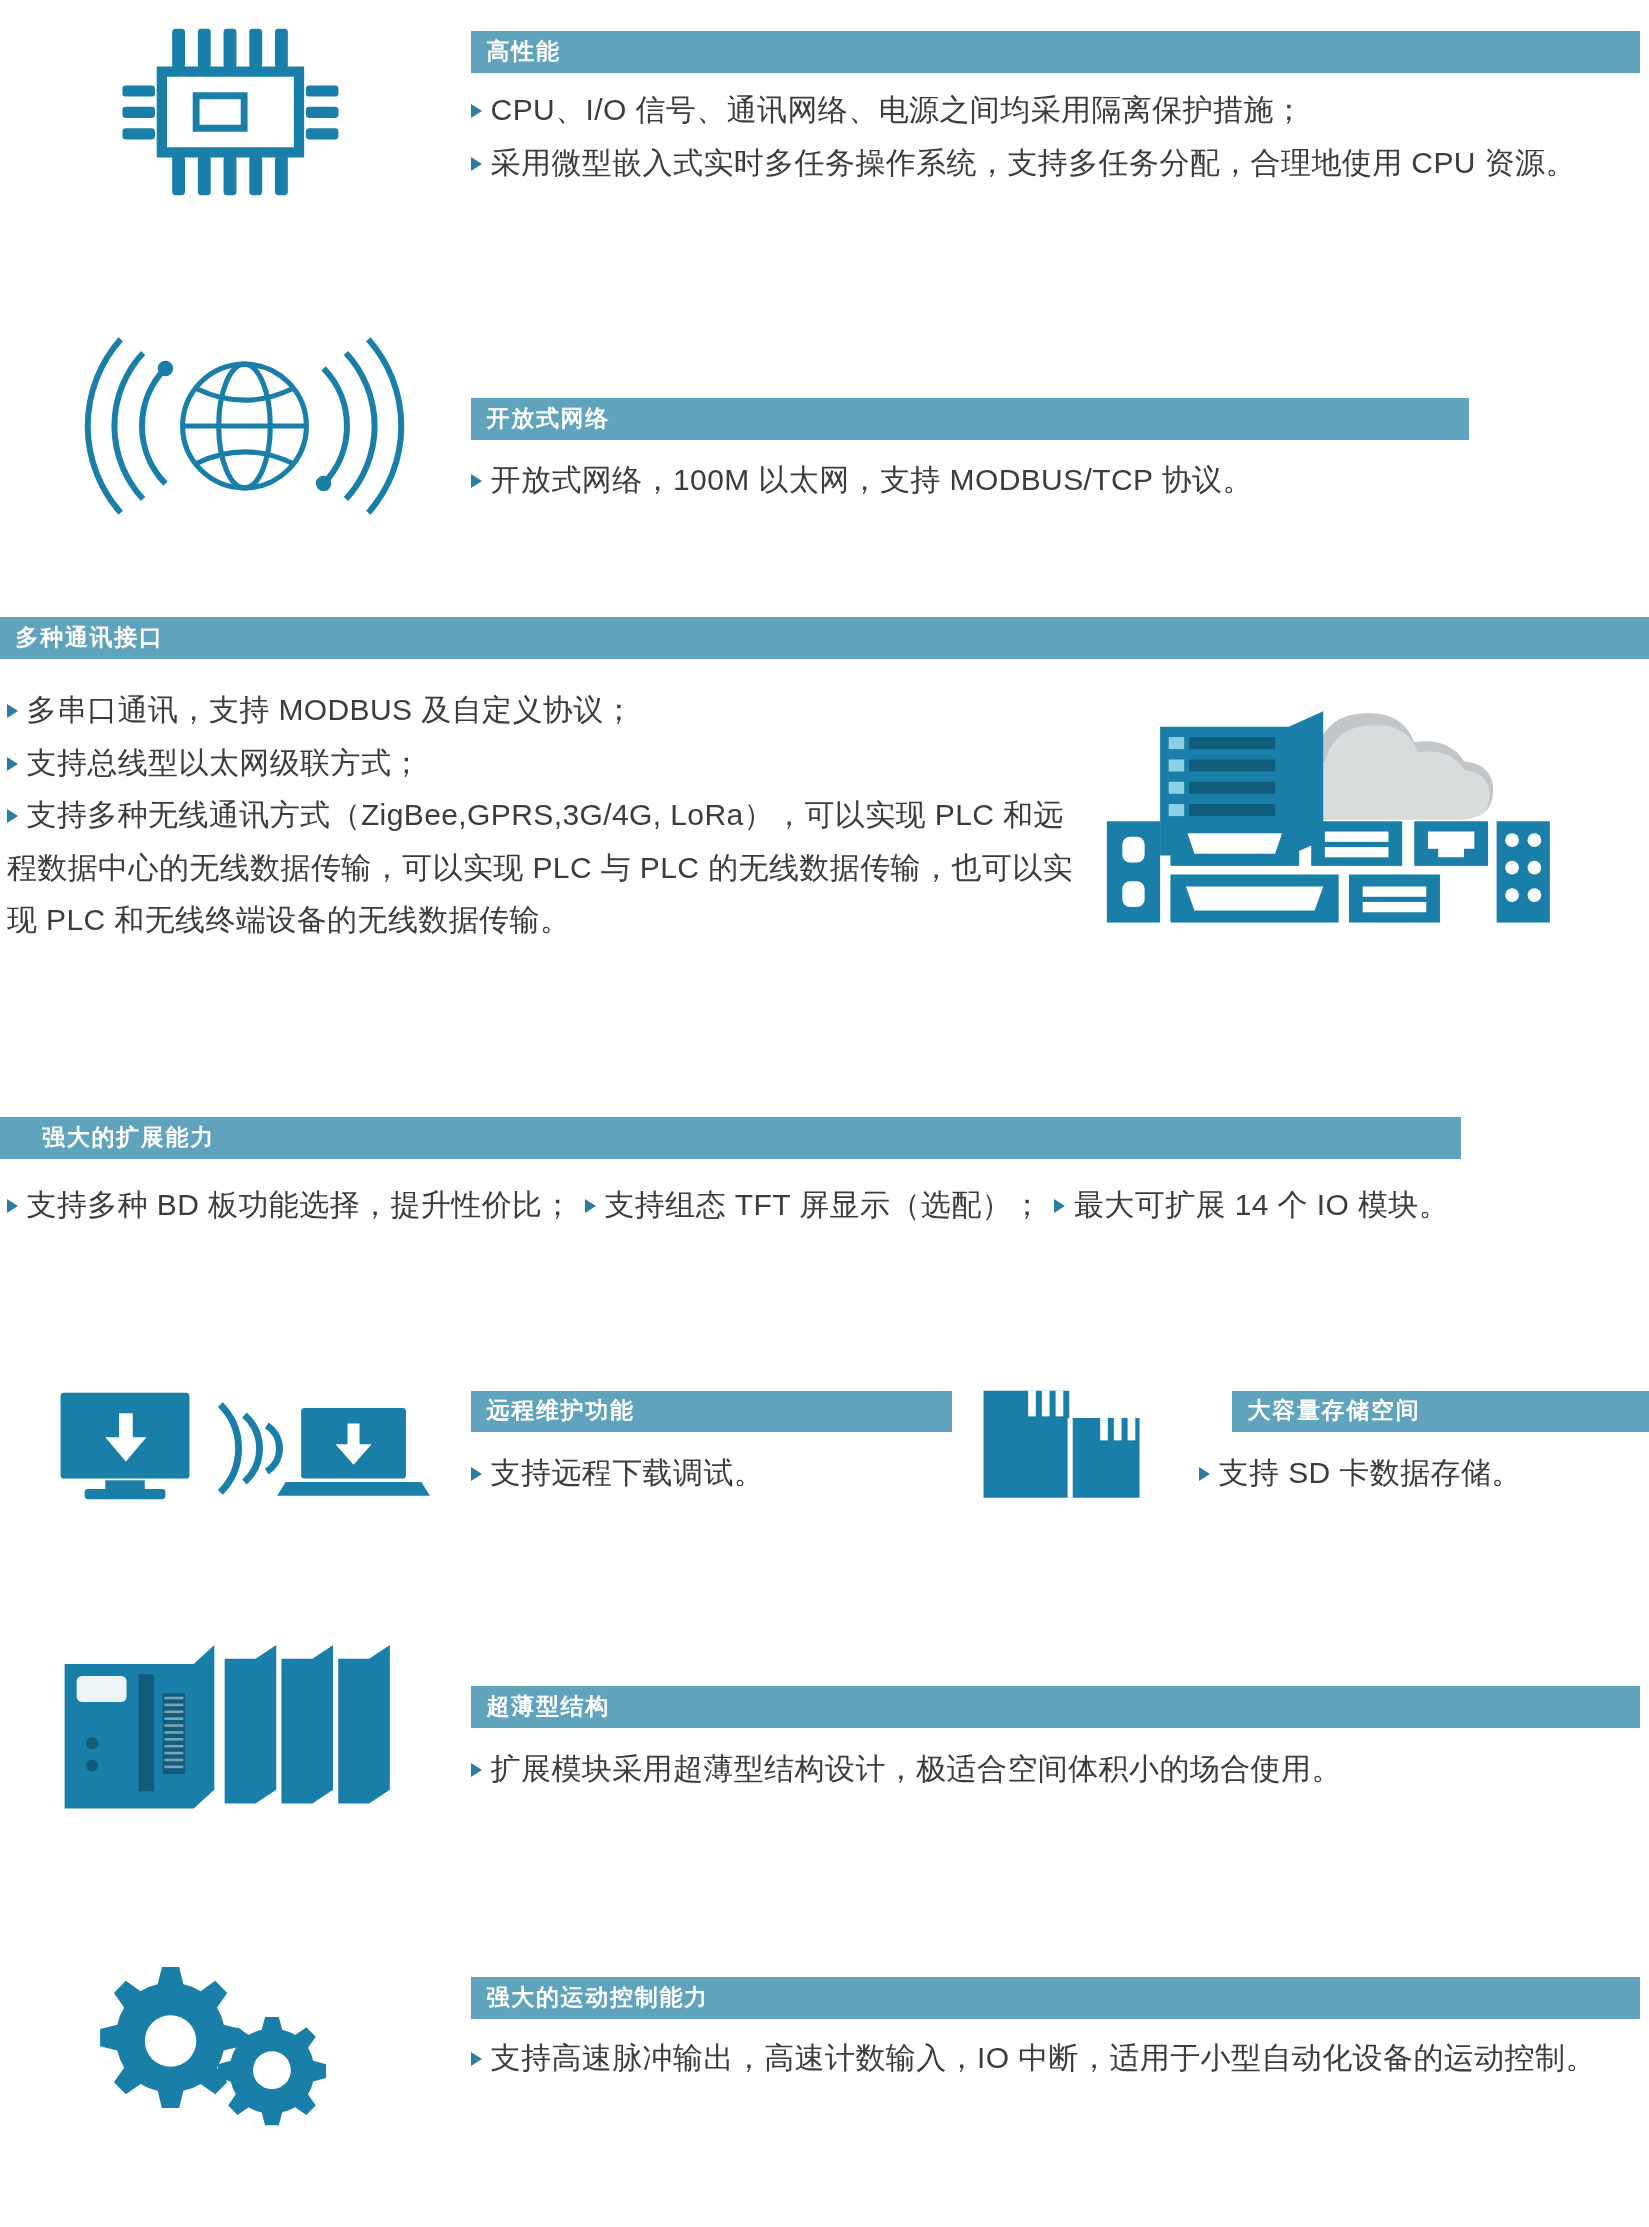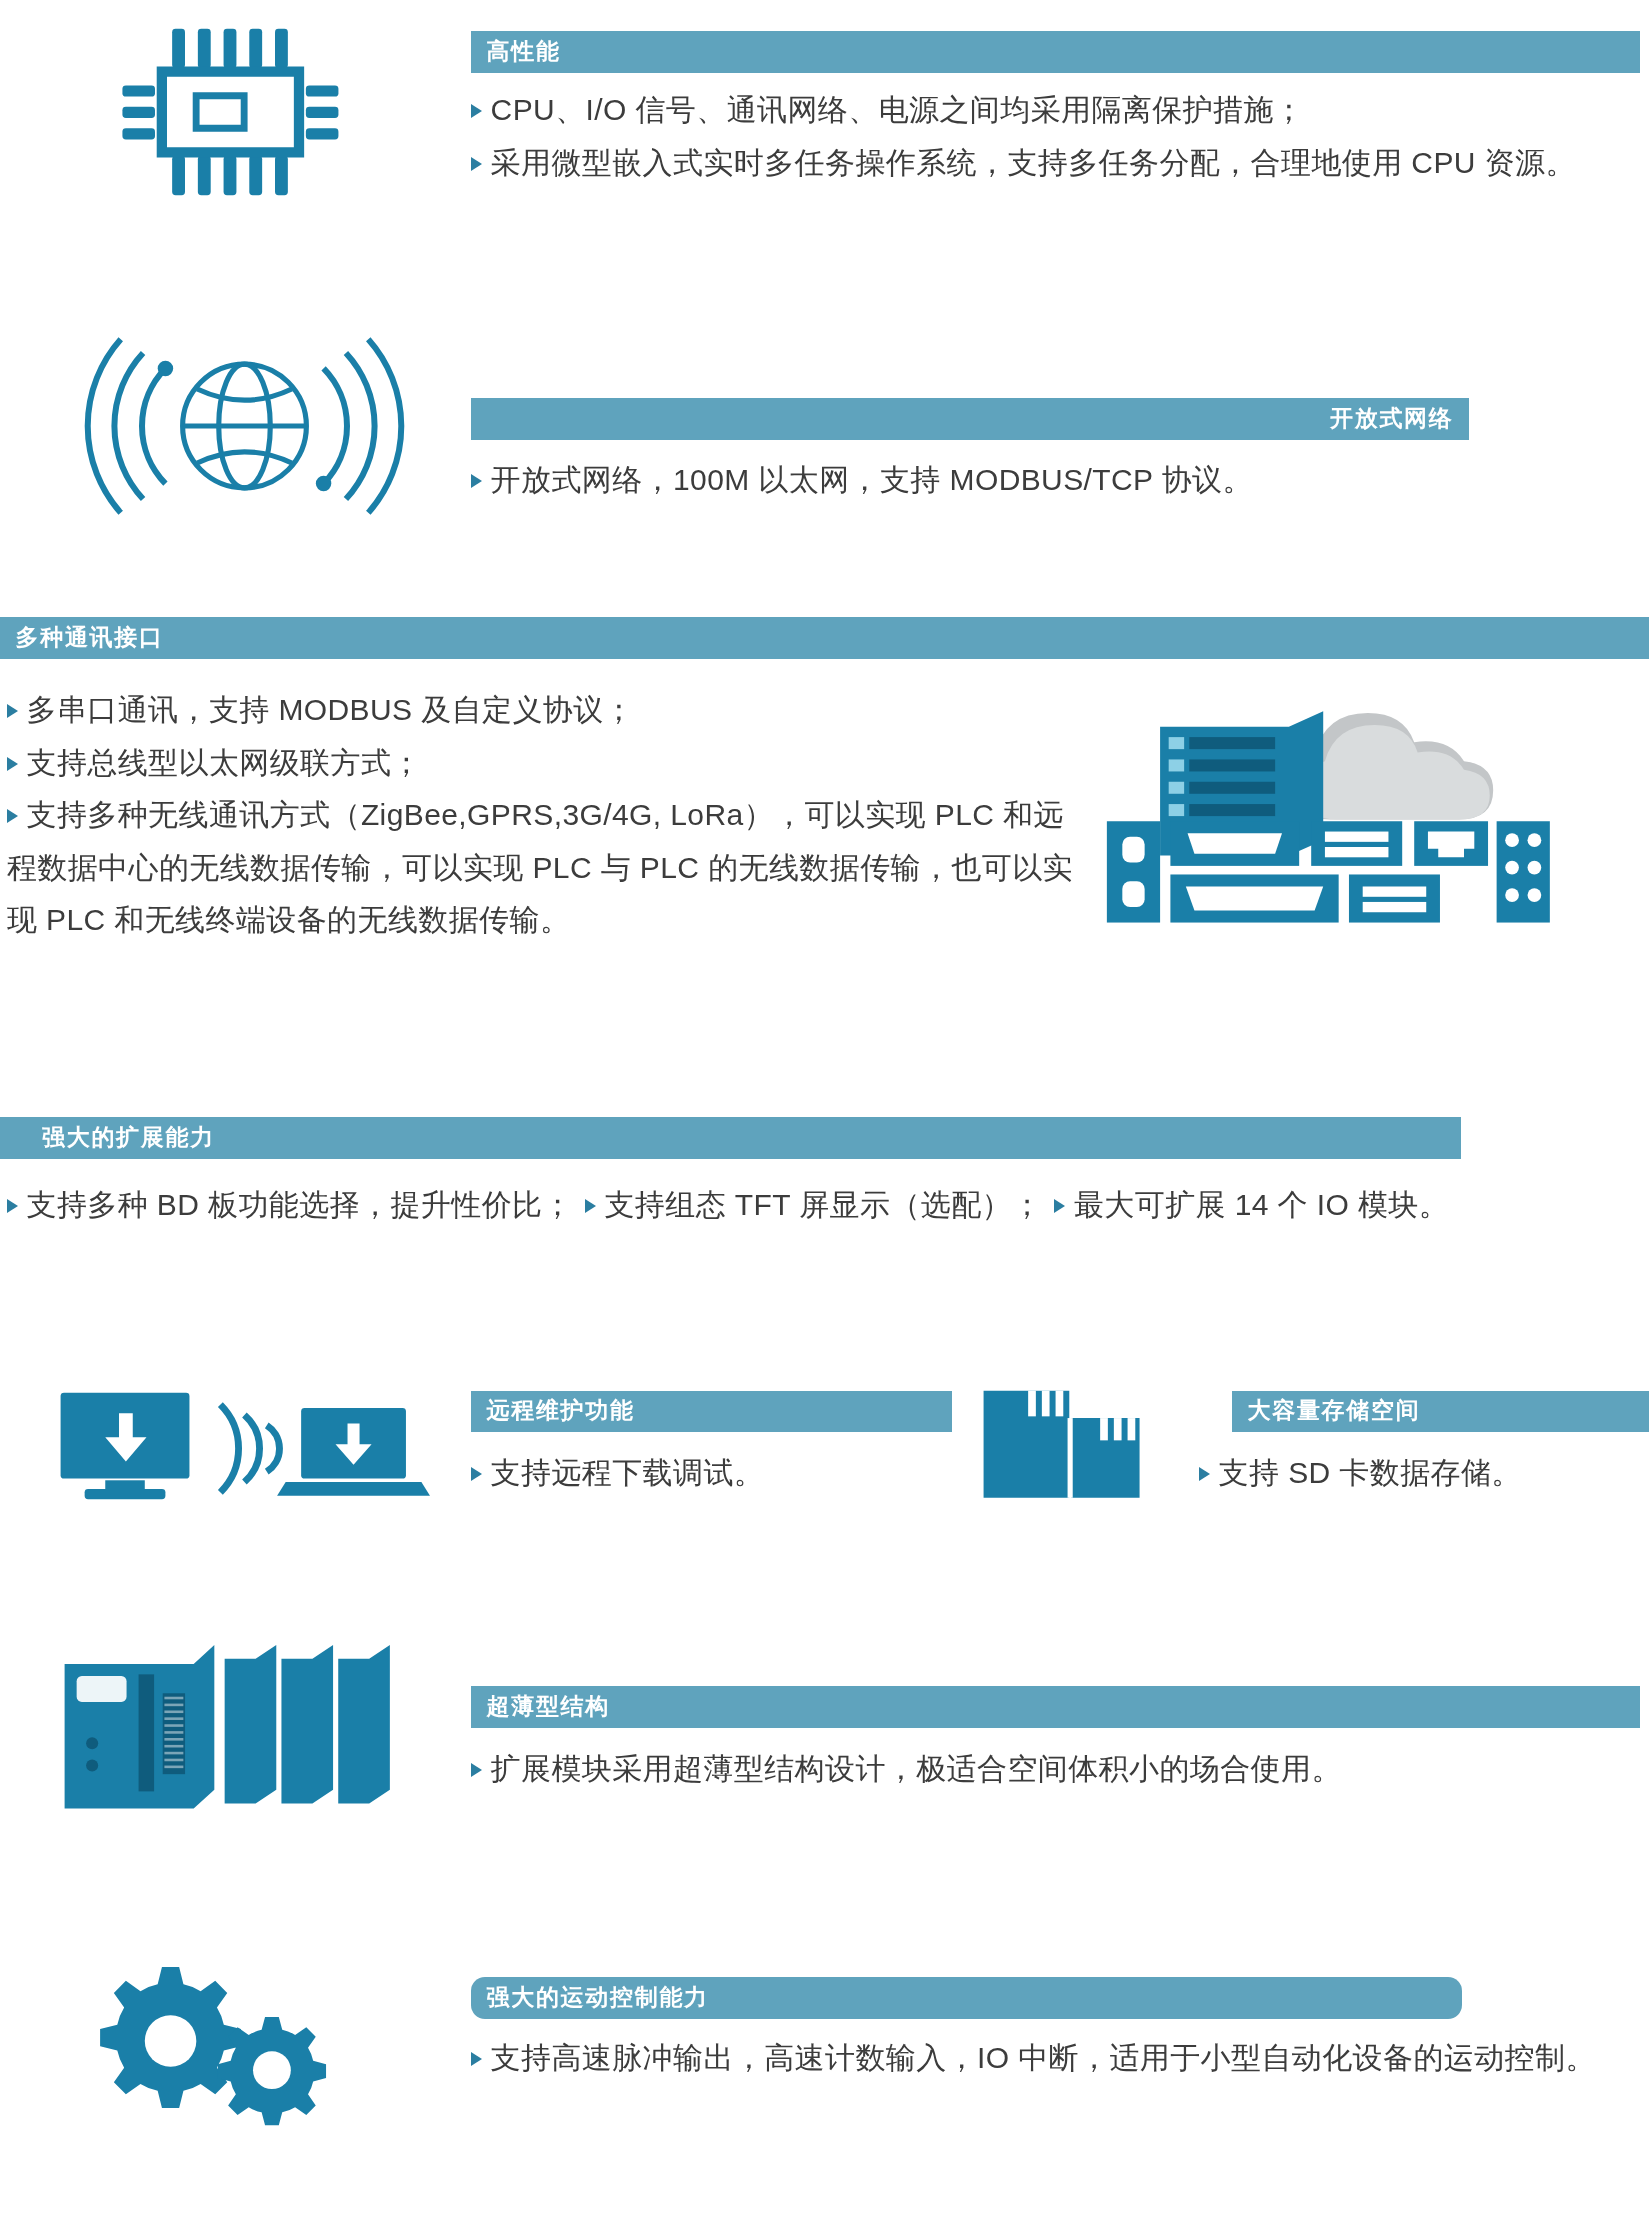--- a/index.html
+++ b/index.html
@@ -85,21 +85,20 @@
     height: 232px;
   }
   #blk-net .icon {
     position: absolute;
     left: 64px; top: 8.6px;
   }
   #blk-net .bar {
     position: absolute;
     left: 471px; top: 80px;
     width: 998px;
-    text-align: right;
   }
   #blk-net .txt {
     position: absolute;
     left: 471px; top: 136px;
     width: 1169px;
   }
 
   
   #blk-comm {
     position: absolute;
@@ -212,22 +211,21 @@
     width: 1650px;
     height: 258px;
   }
   #blk-motion .icon {
     position: absolute;
     left: 52px; top: 4.3px;
   }
   #blk-motion .bar {
     position: absolute;
     left: 471px; top: 26px;
-    width: 991px;
-    border-radius: 14px;
+    width: 1169px;
   }
   #blk-motion .txt {
     position: absolute;
     left: 471px; top: 81px;
     width: 1169px;
   }
 
   .teal { fill: #1a7fa8; }
 </style>
 </head>

